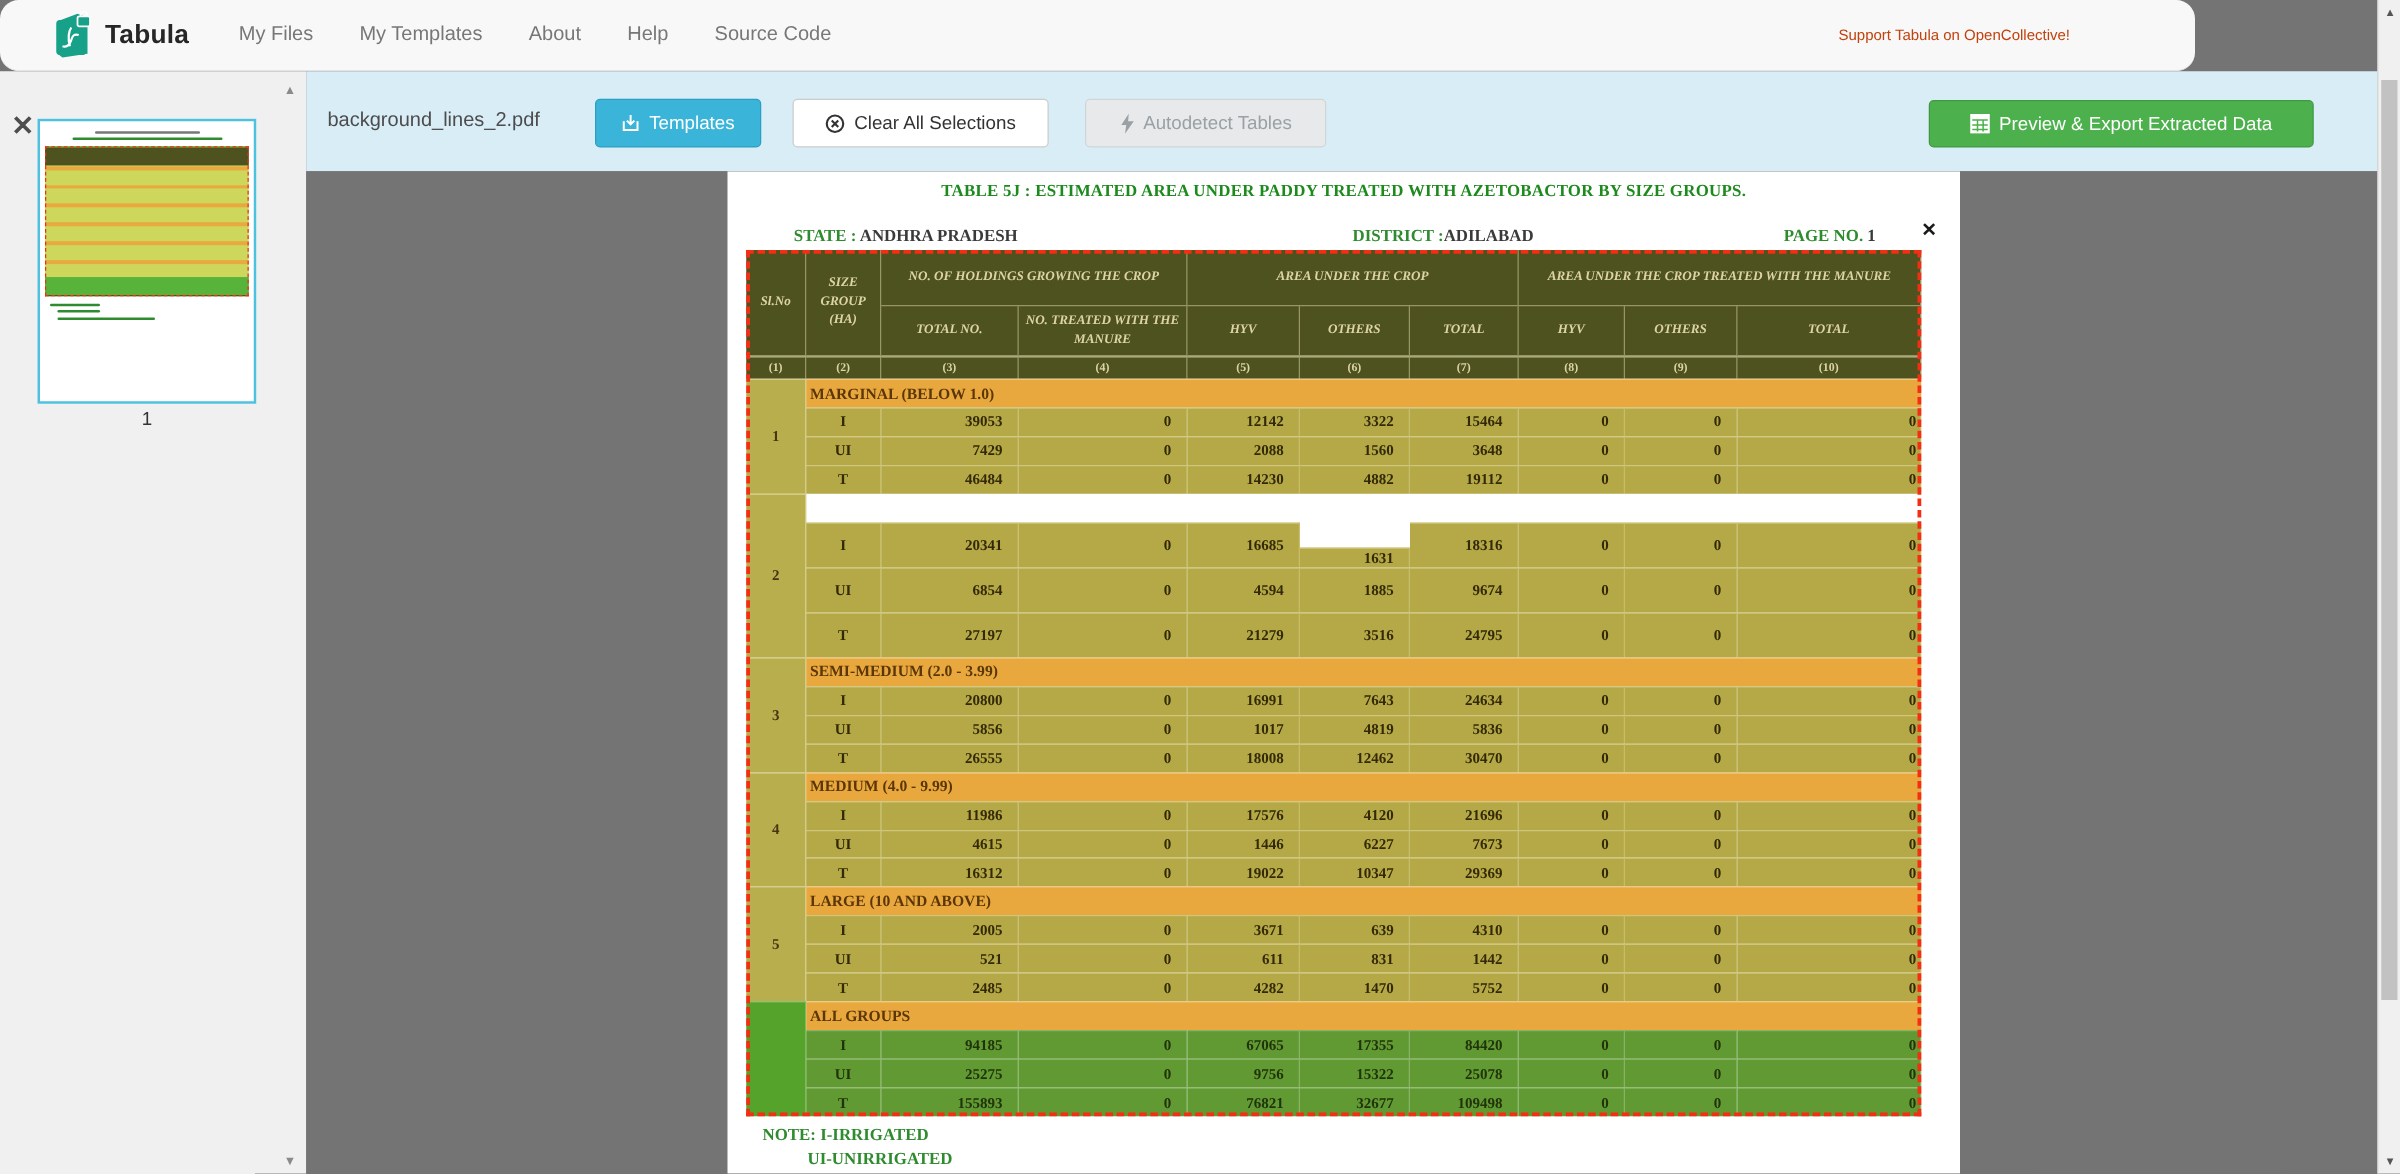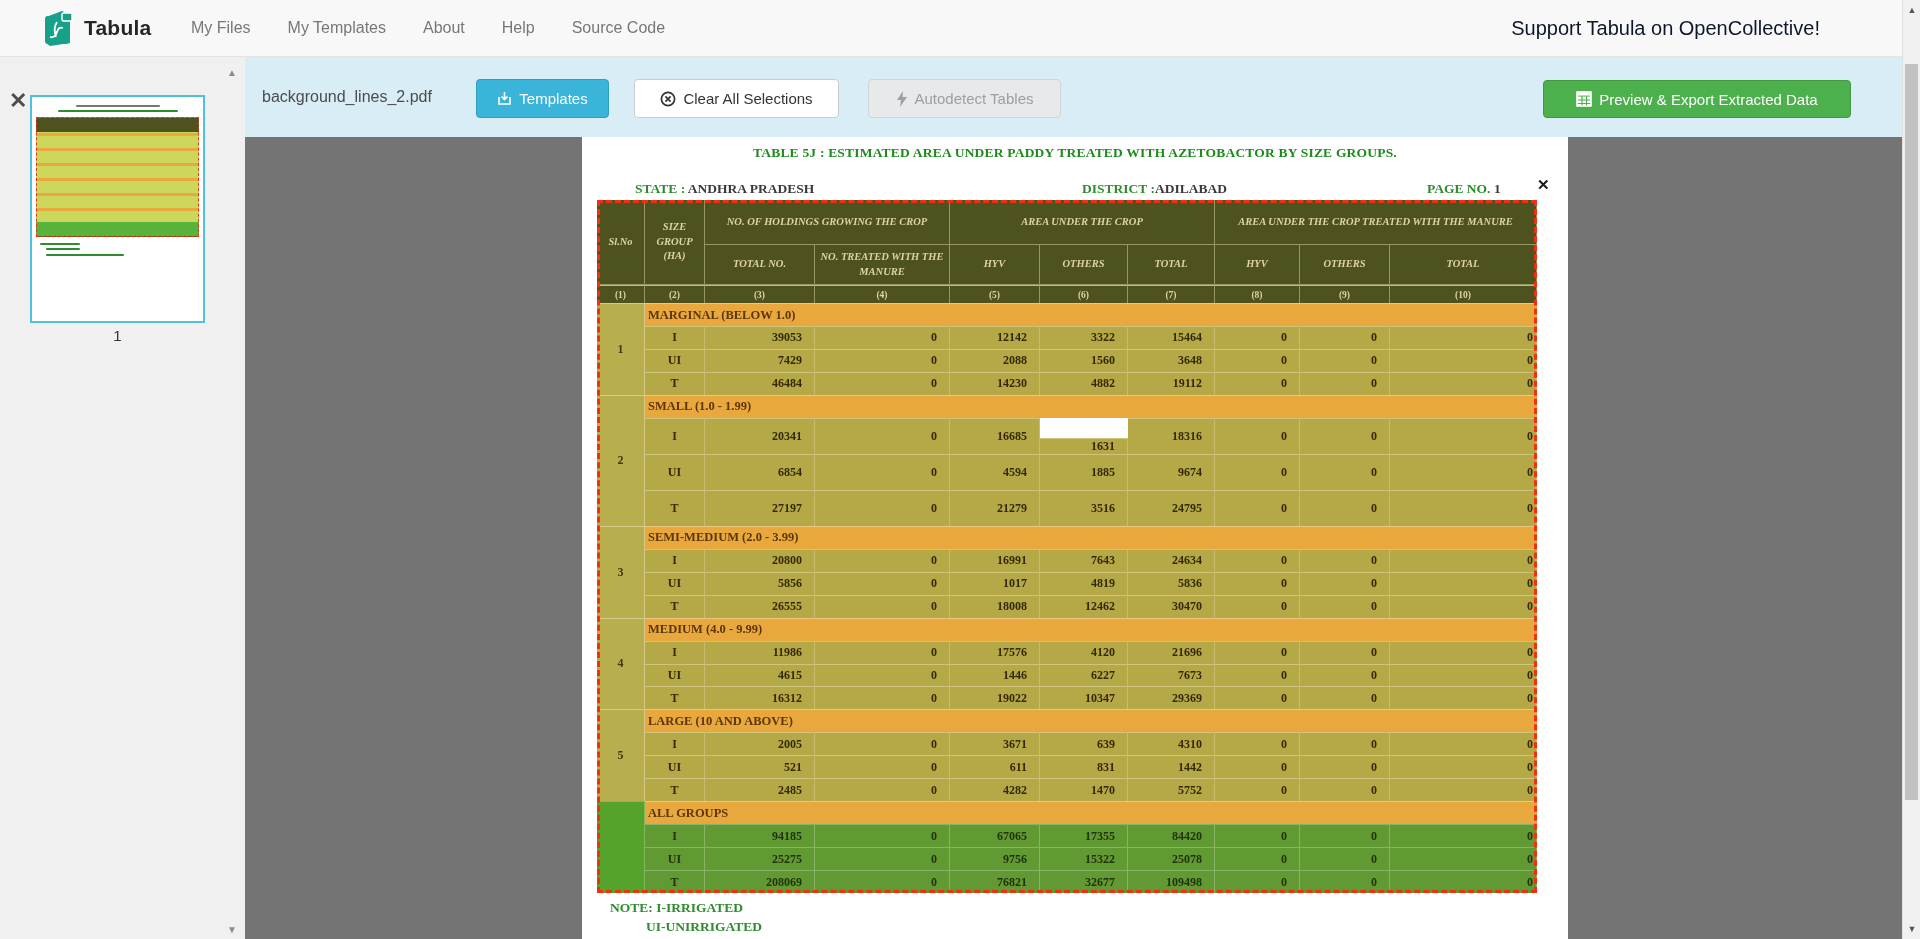--- a/index.html
+++ b/index.html
@@ -1,28 +1,28 @@
 <!DOCTYPE html>
 <html><head>
 <meta charset="utf-8">
 <style>
   * { margin:0; padding:0; box-sizing:border-box; }
   html,body { width:1920px; height:939px; overflow:hidden; background:#747474;
               font-family:"Liberation Sans", sans-serif; }
   .app { position:relative; width:1920px; height:939px; }
 
   
-  .navbar { position:absolute; left:0; top:0; width:1920px; height:57px;
-            background:#f8f8f8; border-bottom:1px solid #e4e4e4; z-index:30; }
+  .navbar { position:absolute; left:0; top:0; width:1756px; height:57px;
+            background:#f8f8f8; border-bottom:1px solid #e4e4e4; z-index:30;border-radius:15px; }
   .brand { position:absolute; left:42px; top:9px; display:flex; align-items:center; gap:9px; }
   .brand-name { font-size:21px; font-weight:bold; color:#262626; letter-spacing:.2px; }
   .nav-menu { position:absolute; left:191px; top:0; height:56px; display:flex; align-items:center; gap:37px; }
   .nav-link { font-size:16px; color:#777; text-decoration:none; cursor:pointer; }
   .support-link { position:absolute; right:100px; top:0; height:56px; display:flex; align-items:center;
-                  font-size:20px; color:#0f172a; cursor:pointer; }
+                  font-size:12px; color:#c2410c; cursor:pointer; }
 
   
   .win-scrollbar { position:absolute; right:0; top:0; width:18px; height:939px;
                    background:#f0f0f0; border-left:1px solid #e0e0e0; z-index:40; }
   .sb-btn { position:absolute; left:0; width:18px; height:16px; display:flex; align-items:center;
             justify-content:center; font-size:9px; color:#555; cursor:pointer; }
   .sb-up { top:2px; } .sb-down { bottom:2px; }
   .sb-thumb { position:absolute; left:2px; right:2px; top:64px; height:736px; background:#c2c2c2; cursor:pointer; }
 
   
@@ -265,21 +265,20 @@
               <div class="cell cnum" style="grid-area: 4 / 4;">0</div>
               <div class="cell cnum" style="grid-area: 4 / 5;">14230</div>
               <div class="cell cnum" style="grid-area: 4 / 6;">4882</div>
               <div class="cell cnum" style="grid-area: 4 / 7;">19112</div>
               <div class="cell cnum" style="grid-area: 4 / 8;">0</div>
               <div class="cell cnum" style="grid-area: 4 / 9;">0</div>
               <div class="cell cnum clast" style="grid-area: 4 / 10;">0</div>
             </div>
             <div class="group">
               <div class="slno">2</div>
-              <div class="band">SMALL (1.0 - 1.99)</div>
               <div class="cell ctype" style="grid-area: 2 / 2;">I</div>
               <div class="cell cnum" style="grid-area: 2 / 3;">20341</div>
               <div class="cell cnum" style="grid-area: 2 / 4;">0</div>
               <div class="cell cnum" style="grid-area: 2 / 5;">16685</div>
               <div class="cell cnum" style="grid-area: 2 / 6; margin-top: 20px;">1631</div>
               <div class="cell cnum" style="grid-area: 2 / 7;">18316</div>
               <div class="cell cnum" style="grid-area: 2 / 8;">0</div>
               <div class="cell cnum" style="grid-area: 2 / 9;">0</div>
               <div class="cell cnum clast" style="grid-area: 2 / 10;">0</div>
               <div class="cell ctype" style="grid-area: 3 / 2;">UI</div>
@@ -409,21 +408,21 @@
               <div class="cell ctype" style="grid-area: 3 / 2;">UI</div>
               <div class="cell cnum" style="grid-area: 3 / 3;">25275</div>
               <div class="cell cnum" style="grid-area: 3 / 4;">0</div>
               <div class="cell cnum" style="grid-area: 3 / 5;">9756</div>
               <div class="cell cnum" style="grid-area: 3 / 6;">15322</div>
               <div class="cell cnum" style="grid-area: 3 / 7;">25078</div>
               <div class="cell cnum" style="grid-area: 3 / 8;">0</div>
               <div class="cell cnum" style="grid-area: 3 / 9;">0</div>
               <div class="cell cnum clast" style="grid-area: 3 / 10;">0</div>
               <div class="cell ctype" style="grid-area: 4 / 2;">T</div>
-              <div class="cell cnum" style="grid-area: 4 / 3;">208069</div>
+              <div class="cell cnum" style="grid-area: 4 / 3;">155893</div>
               <div class="cell cnum" style="grid-area: 4 / 4;">0</div>
               <div class="cell cnum" style="grid-area: 4 / 5;">76821</div>
               <div class="cell cnum" style="grid-area: 4 / 6;">32677</div>
               <div class="cell cnum" style="grid-area: 4 / 7;">109498</div>
               <div class="cell cnum" style="grid-area: 4 / 8;">0</div>
               <div class="cell cnum" style="grid-area: 4 / 9;">0</div>
               <div class="cell cnum clast" style="grid-area: 4 / 10;">0</div>
             </div>
           </div>
       </div>

